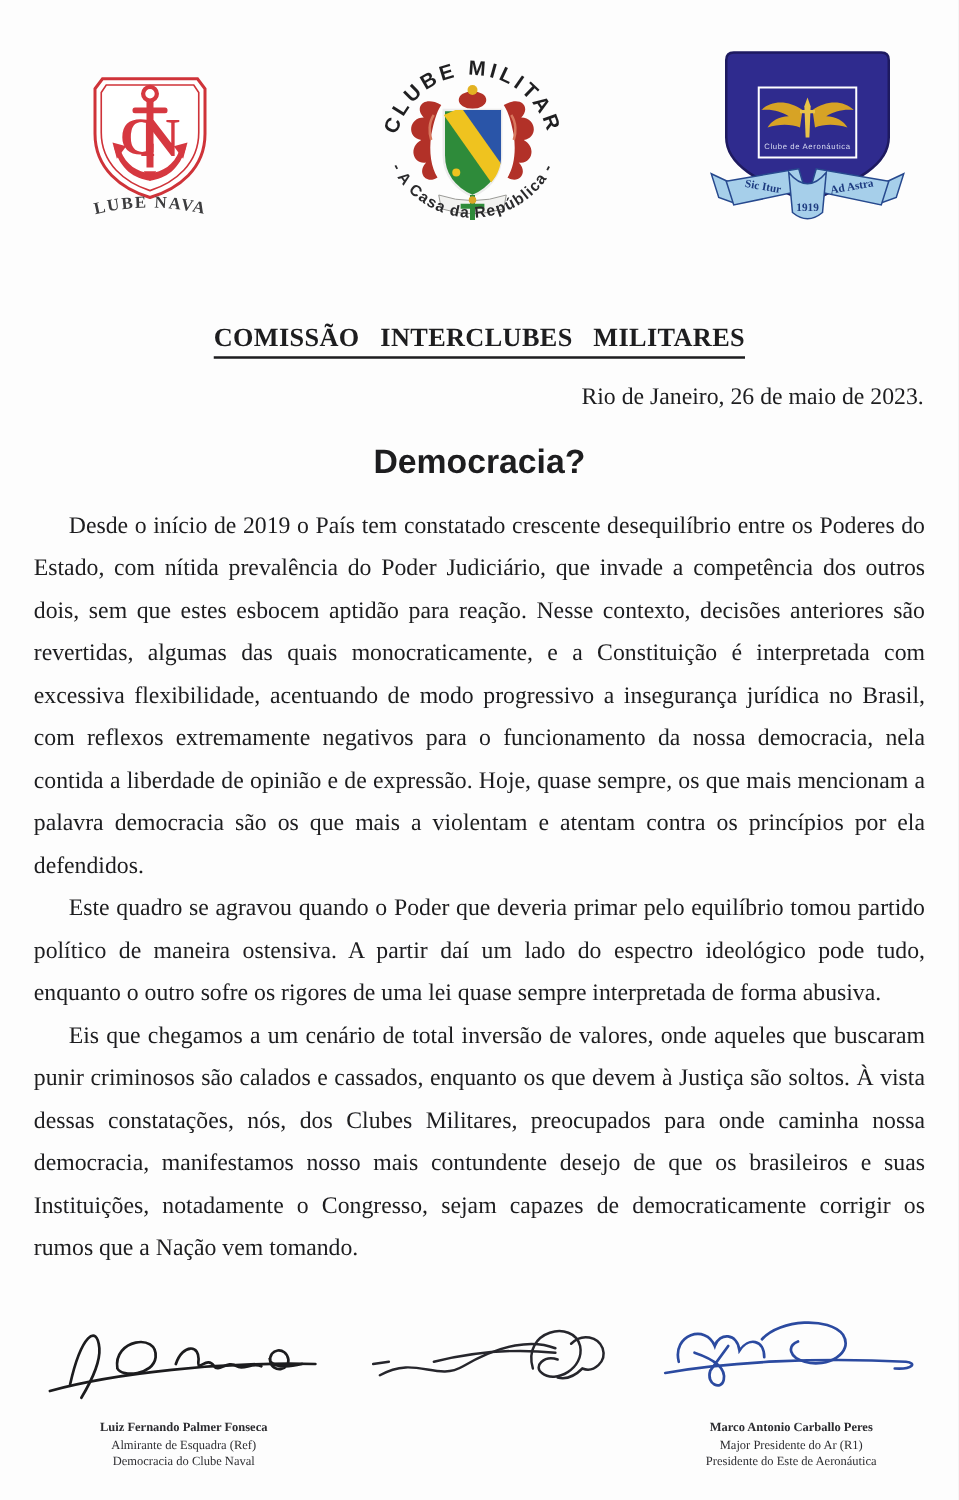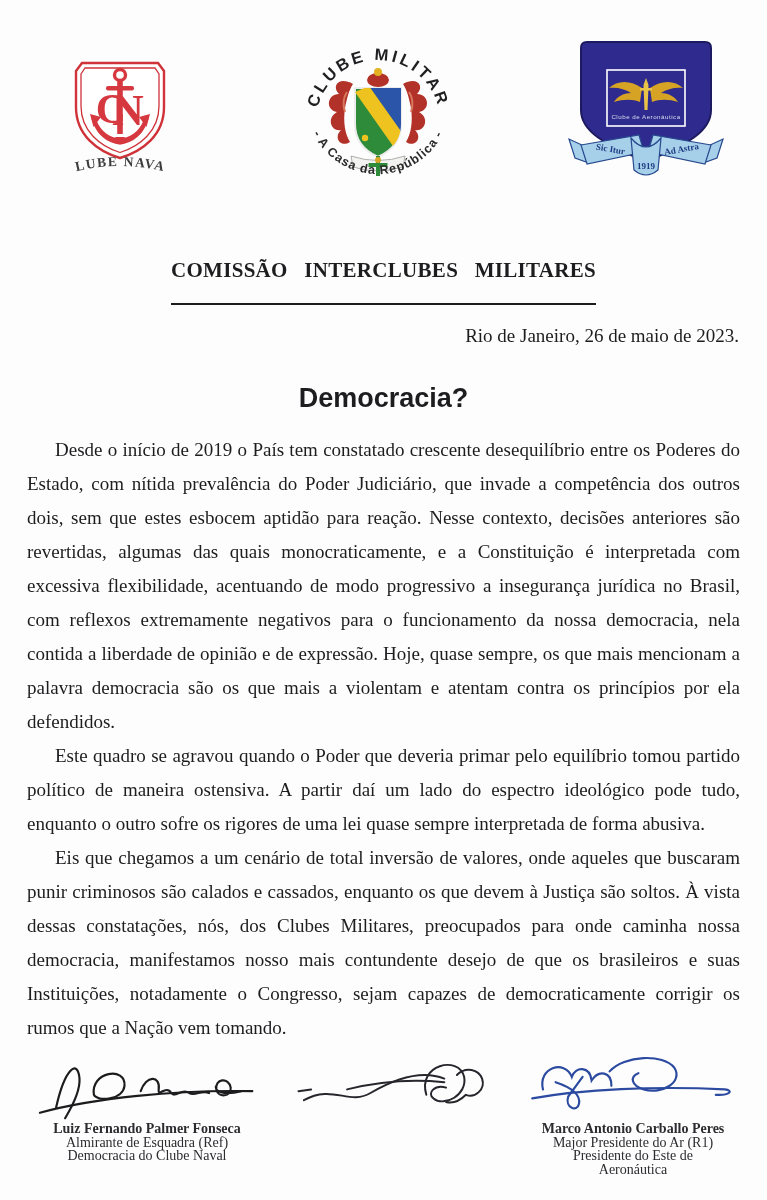--- a/index.html
+++ b/index.html
@@ -13,38 +13,38 @@
   .logo { position:absolute; }
   .logo-naval    { left:70px;  top:57px; }
   .logo-militar  { left:293px; top:42px; }
   .logo-aero     { left:551px; top:36px; }
   
   .content { padding:248px 27px 0 27px; }
   .doc-title { text-align:center; }
   .doc-title span {
     display:inline-block; font-size:21px; font-weight:bold;
     letter-spacing:.3px; word-spacing:11px;
-    border-bottom:2px solid #1d1d1f; padding-bottom:20px;
+    border-bottom:2px solid #1d1d1f; padding-bottom:2px;
   }
   .doc-date { margin-top:20px; text-align:right; font-size:19px; padding-right:1px; }
   .doc-heading {
-    margin-top:36px; text-align:center;
+    margin-top:25px; text-align:center;
     font-family:"Liberation Sans", sans-serif; font-size:27px; font-weight:bold;
   }
   .doc-body { margin-top:19px; font-size:19px; line-height:34px; text-align:justify; }
   .doc-body p { text-indent:28px; }
   
   .signatures {
     position:absolute; left:22px; right:14px; top:1048px;
     display:flex; justify-content:space-between;
   }
   .sig { display:flex; flex-direction:column; align-items:center; }
   .sig-1 { width:250px; } .sig-2 { width:210px; } .sig-3 { width:240px; }
   .sig svg.scribble { width:100%; height:72px; display:block; }
-  .sig-text { font-size:14px; line-height:13.5px; text-align:center; color:#2c2c30; margin-top:2px; }
+  .sig-text { font-size:10px; line-height:13.5px; text-align:center; color:#2c2c30; margin-top:16px; }
   .sig-name { font-weight:bold; }
   .sig-3 .sig-role { max-width:155px; margin:0 auto; }
 </style>
 </head>
 <body>
 
 <div class="page">
 
   <div class="logo logo-naval">
     <svg width="100" height="118" viewBox="0 0 100 118">

